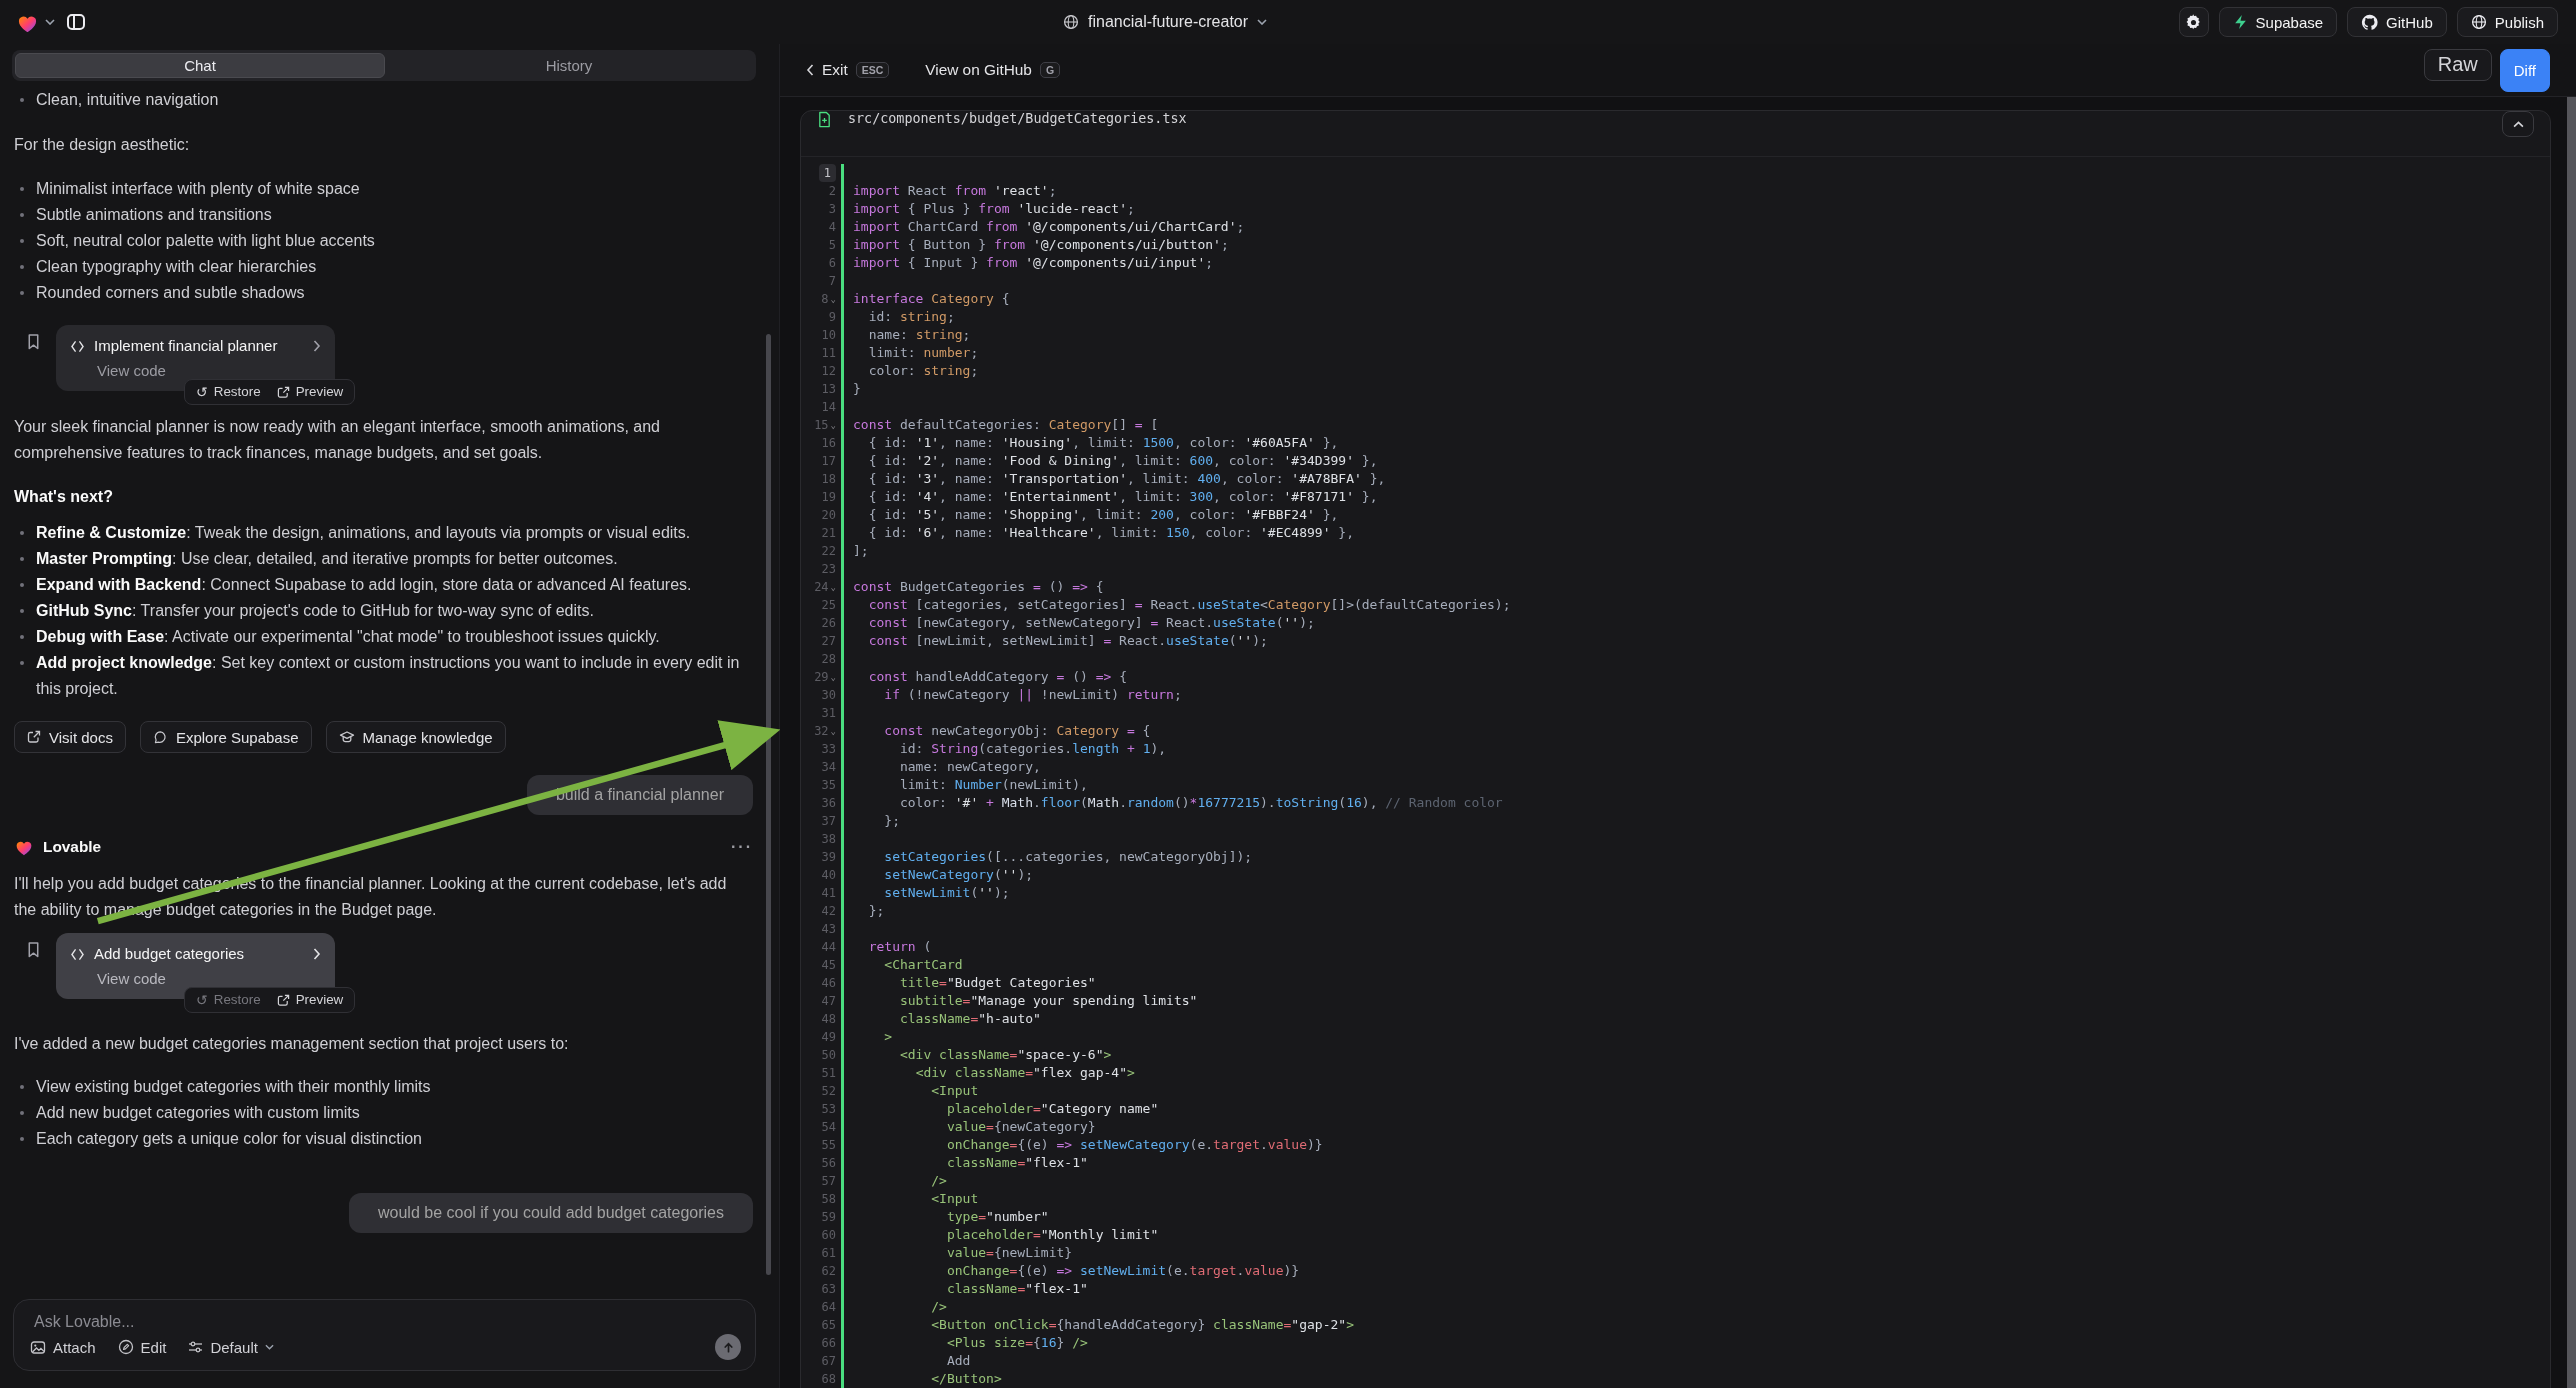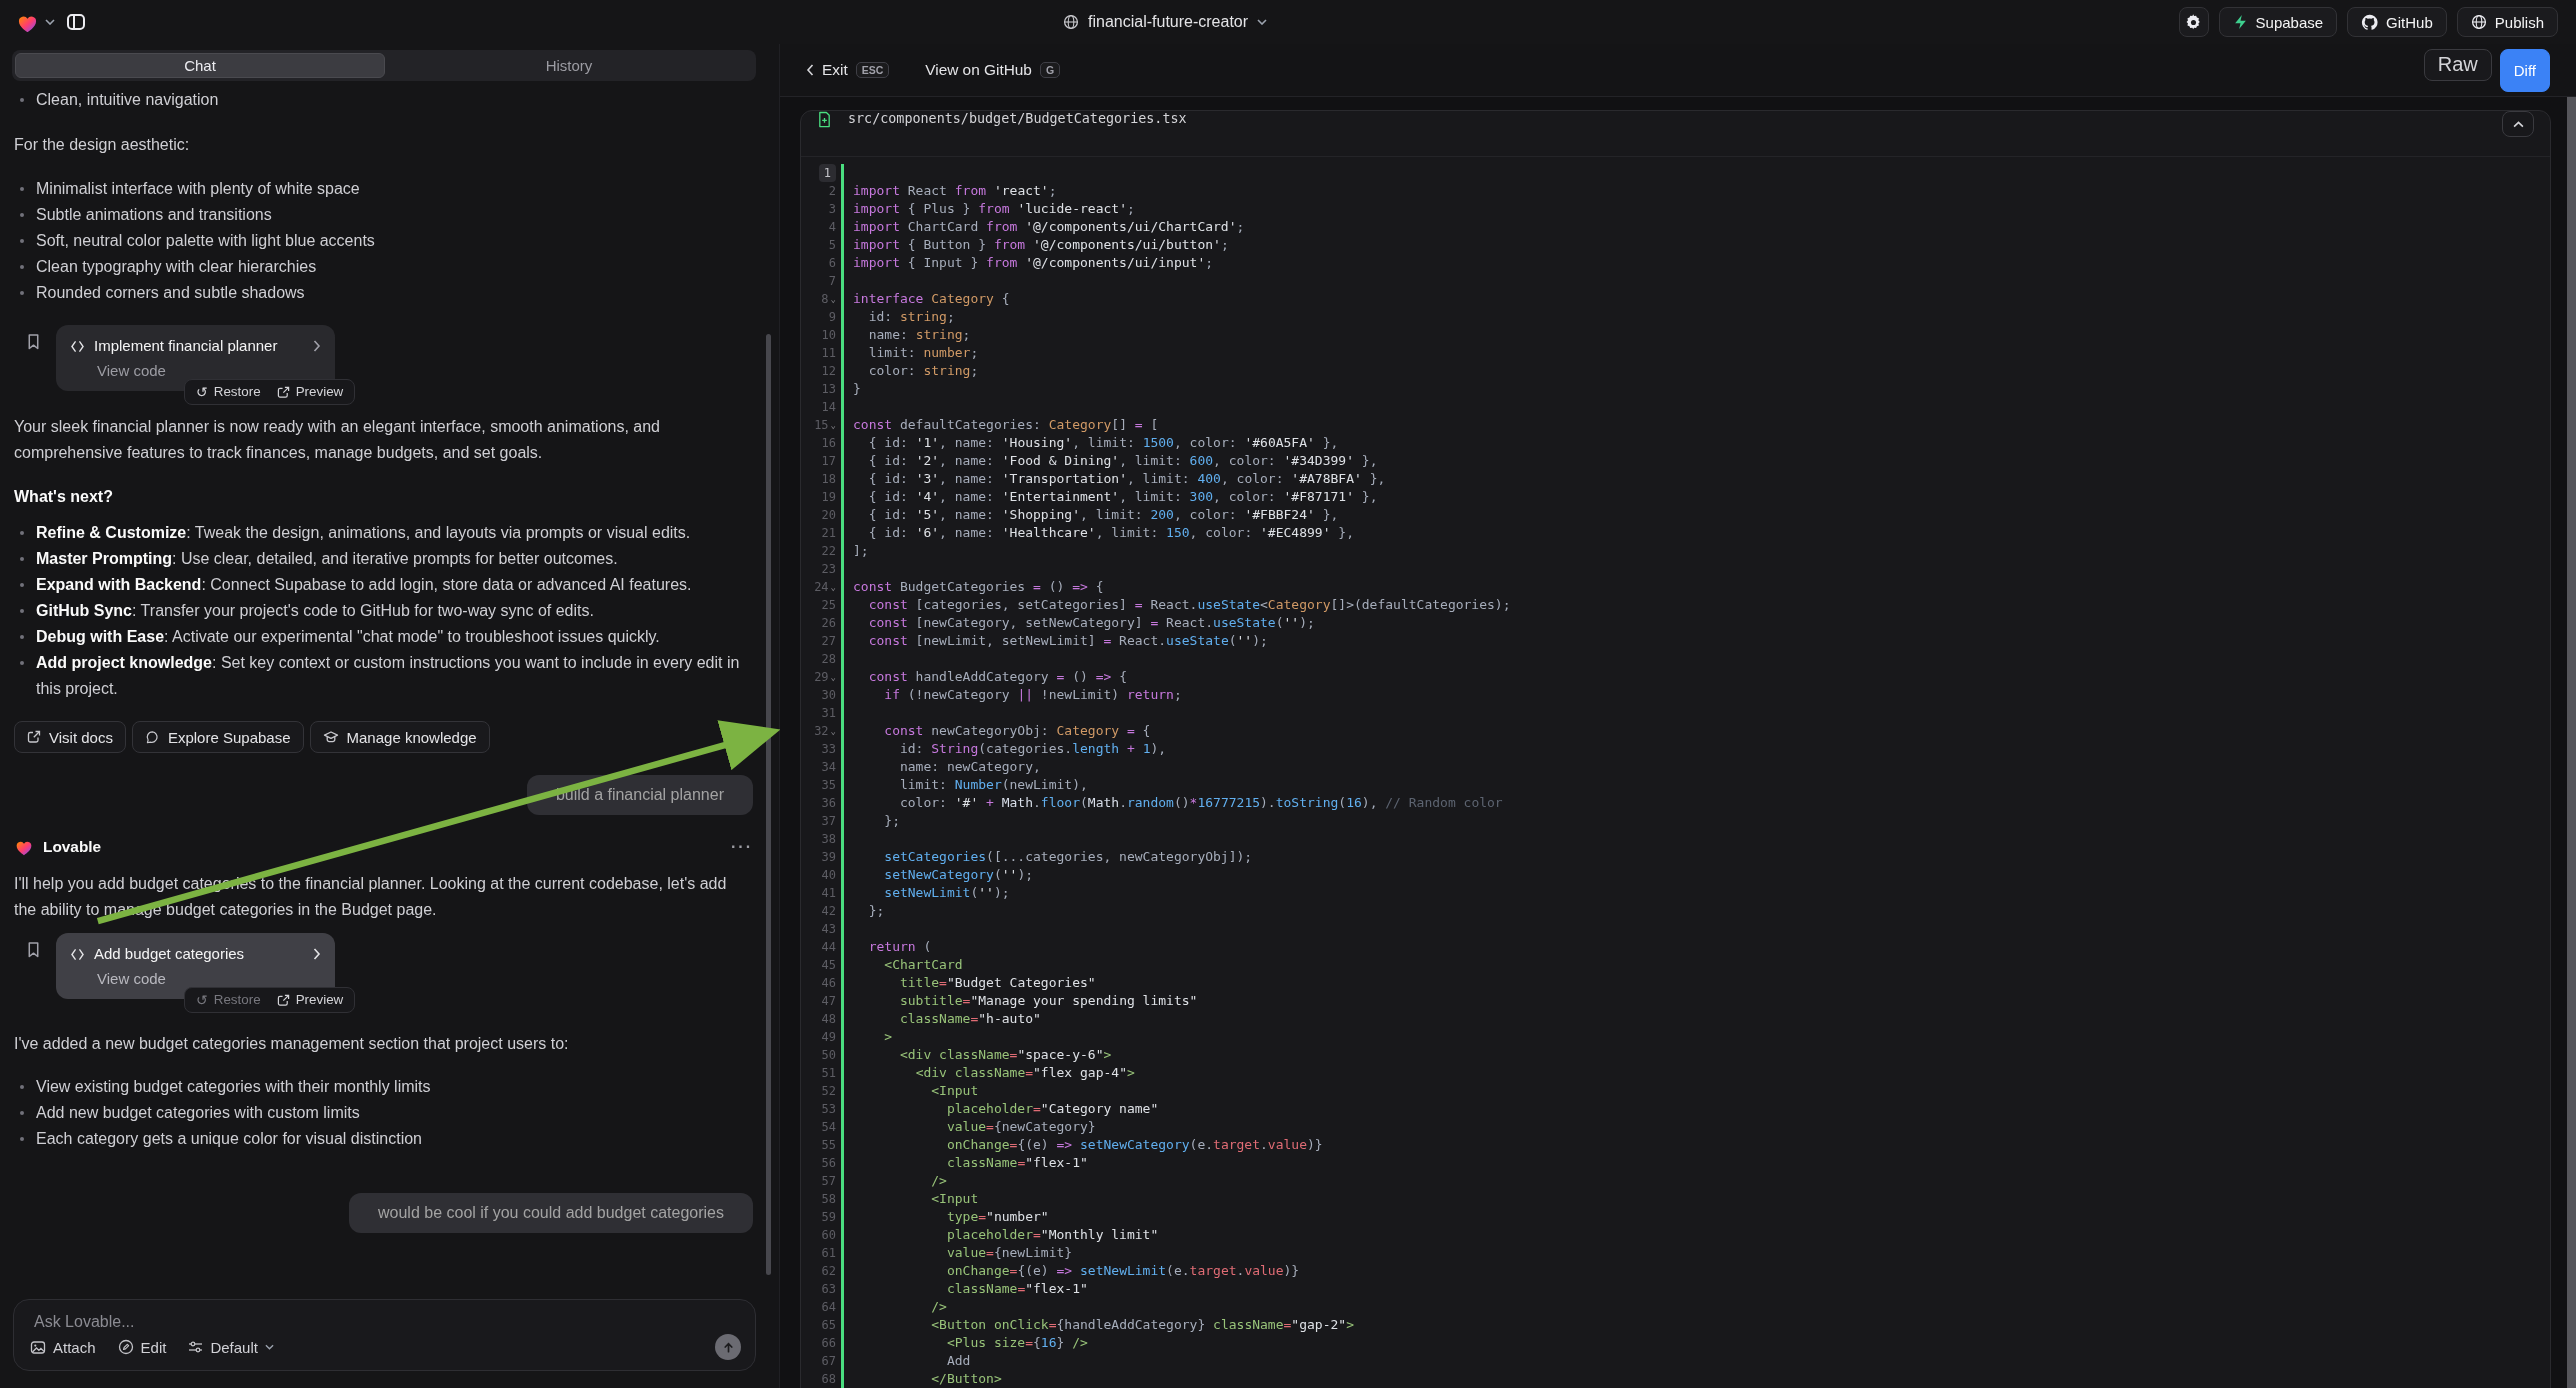--- a/index.html
+++ b/index.html
@@ -40,21 +40,21 @@
   .bookmark { position:absolute; left:-30px; top:8px; color:#a1a1aa; }
   .vcard { width:279px; height:66px; border-radius:12px; background:#29292d; padding:8px 14px; cursor:pointer; }
   .vcard.hi { background:#404046; }
   .vc-row1 { display:flex; align-items:center; gap:9px; height:26px; color:#f4f4f5; font-size:15px; }
   .vc-chev { margin-left:auto; color:#a1a1aa; }
   .vc-row2 { margin-left:27px; height:24px; line-height:24px; color:#9c9ca3; font-size:15px; cursor:pointer; }
   .vc-pill { position:absolute; left:128px; top:54px; height:26px; display:flex; align-items:center; gap:16px; background:#18181b; border:1px solid #303035; border-radius:8px; padding:0 11px; font-size:13.4px; color:#d4d4d8; white-space:nowrap; }
   .vc-pill .act { display:flex; align-items:center; gap:6px; cursor:pointer; }
   .vc-pill .act.dim { color:#77777e; }
 
-  .qa-row { display:flex; gap:6px; }
+  .qa-row { display:flex; gap:14px; }
   .qa-btn { display:flex; align-items:center; gap:8px; height:32px; padding:0 12px; border-radius:8px; border:1px solid #333338; background:#19191c; color:#e4e4e7; font-size:15px; cursor:pointer; }
 
   .bubble { margin-left:auto; width:fit-content; max-width:438px; background:#2f2f34; border-radius:12px; padding:7px 29px; color:#a3a3a3; }
 
   .lov-head { display:flex; align-items:center; gap:9px; height:22px; }
   .lov-name { color:#fafafa; font-weight:700; font-size:15.4px; }
   .lov-dots { margin-left:auto; color:#9c9ca3; letter-spacing:2px; font-weight:700; cursor:pointer; }
 
   .composer { position:absolute; left:13px; width:743px; top:1255px; height:72px; border:1px solid #2e2e33; border-radius:16px; background:#19191c; }
   .ask-input { position:absolute; top:12px; left:18px; right:18px; background:transparent; border:none; outline:none; color:#e4e4e7; font-size:16px; font-family:"Liberation Sans",sans-serif; }

